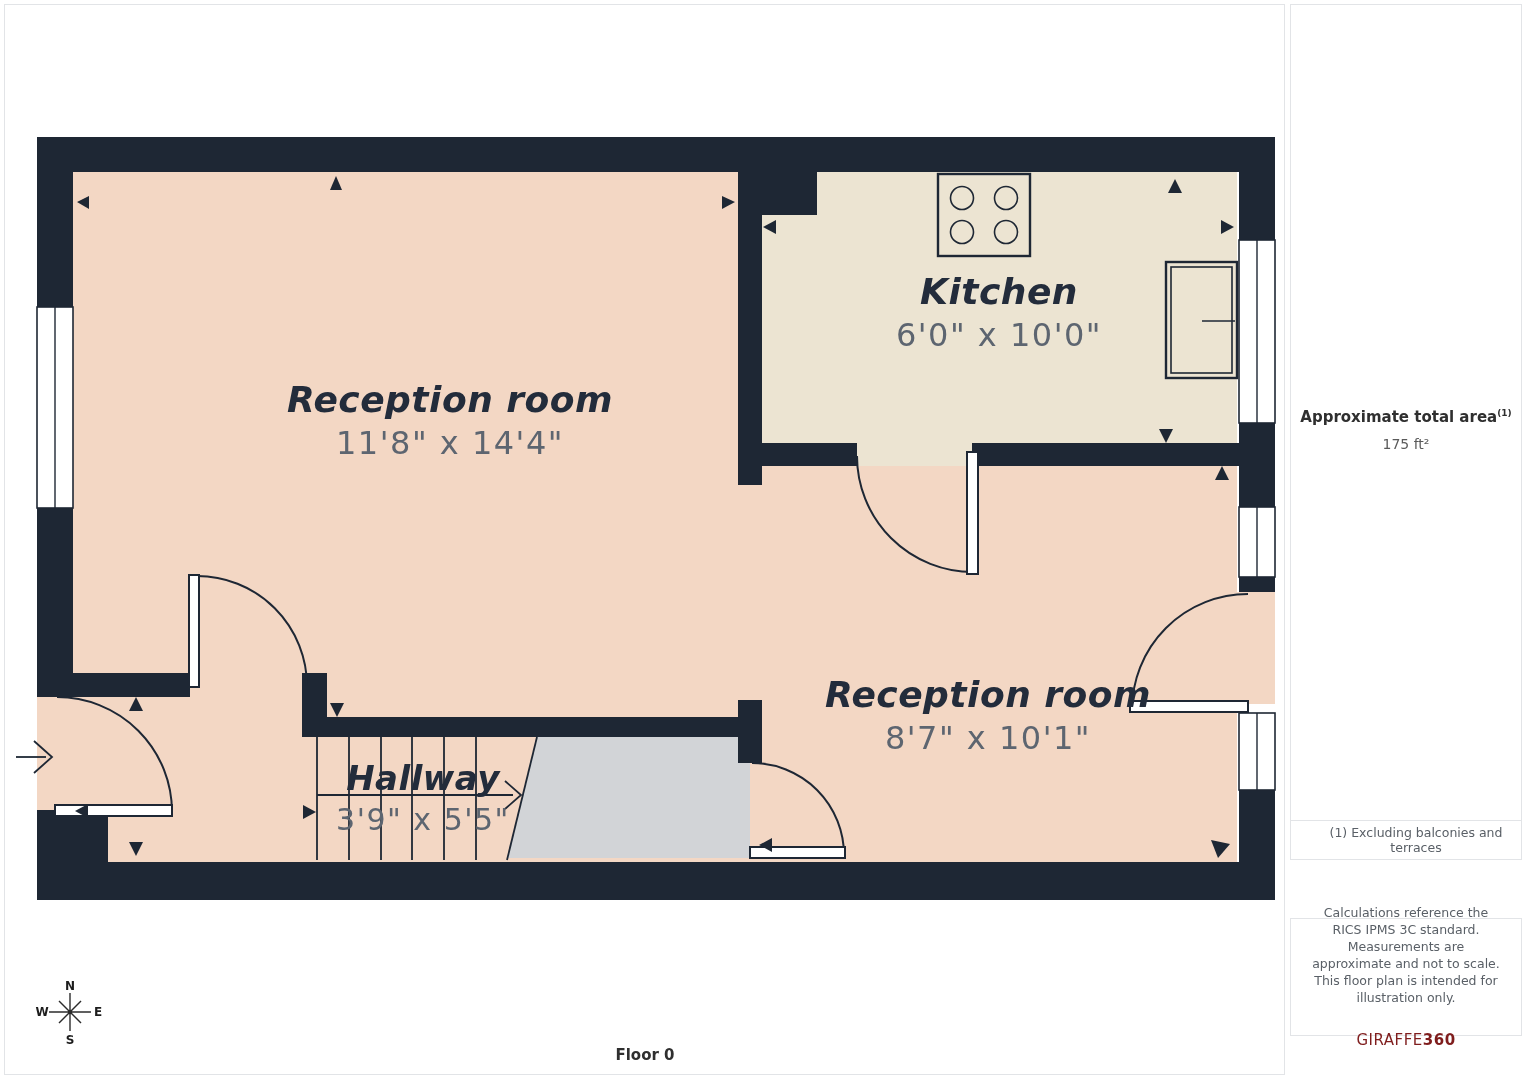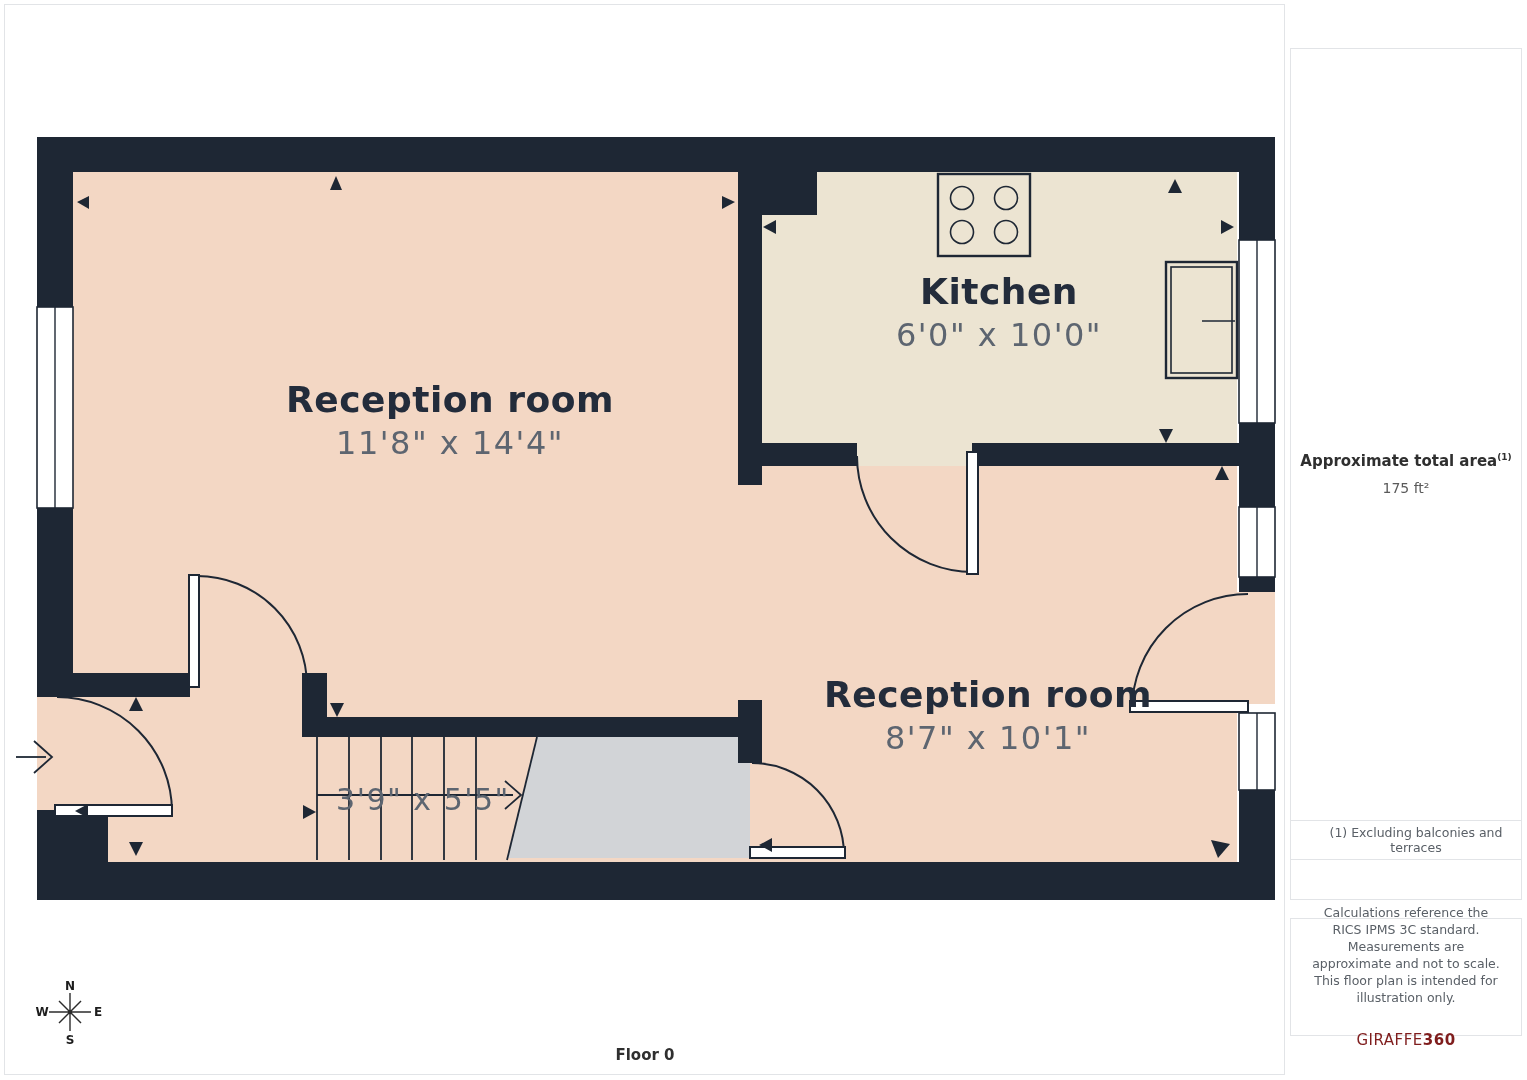--- a/index.html
+++ b/index.html
@@ -25,33 +25,33 @@
   .tread{stroke:var(--wall);stroke-width:1.8;fill:none;}
   .icon{fill:var(--floor-cream);stroke:var(--wall);stroke-width:2.4;}
   .icon-line{fill:none;stroke:var(--wall);stroke-width:1.6;}
   .arrow{fill:var(--wall);}
   .compass-line{stroke:#2b2b2b;stroke-width:1.4;fill:none;}
   .compass-letter{font:700 12px "DejaVu Sans",sans-serif;fill:#1d1d1d;}
 
   
   .room-label{position:absolute;transform:translate(-50%,-50%);
               text-align:center;white-space:nowrap;pointer-events:none;}
-  .room-name{font-weight:700;font-size:36px;color:var(--room-label);letter-spacing:.5px;}
+  .room-name{font-weight:700;font-size:36px;color:var(--room-label);letter-spacing:.5px;font-style:italic;}
   .room-dims{font-weight:400;font-size:32px;color:var(--dimension-text);
              margin-top:4px;letter-spacing:1.5px;}
   .room-label.small .room-name{font-size:34px;}
   .room-label.small .room-dims{font-size:30px;}
 
   
   .main-frame{position:absolute;left:4px;top:4px;width:1281px;height:1071px;
               border:1px solid var(--panel-border);box-sizing:border-box;}
   .side-box{position:absolute;left:1290px;width:232px;border:1px solid var(--panel-border);
             box-sizing:border-box;background:#fff;display:flex;flex-direction:column;
             align-items:center;justify-content:center;text-align:center;}
-  .box-area{top:4px;height:852px;margin-top:44px;}
+  .box-area{top:4px;height:852px;}
   .box-footnote{top:820px;height:40px;padding-left:20px;}
   .box-disclaimer{top:918px;height:118px;padding:10px 20px;}
   .area-title{font-size:15px;font-weight:700;color:#2f2f2f;}
   .area-title sup{font-size:9px;}
   .area-value{font-size:14px;color:#5a5a5a;margin-top:10px;}
   .footnote-text{font-size:12.5px;color:var(--panel-text);}
   .disclaimer-text{font-size:12.5px;line-height:1.35;color:var(--panel-text);}
   .brand{margin-top:24px;font-size:15px;color:#7f1d1d;letter-spacing:.5px;}
   .brand .b{font-weight:700;}
 
@@ -209,20 +209,21 @@
   </div>
   <div class="room-label" style="left:999px;top:312px">
     <div class="room-name">Kitchen</div>
     <div class="room-dims">6'0" x 10'0"</div>
   </div>
   <div class="room-label" style="left:988px;top:715px">
     <div class="room-name">Reception room</div>
     <div class="room-dims">8'7" x 10'1"</div>
   </div>
   <div class="room-label small" style="left:423px;top:797px">
+    <div class="room-name">Hallway</div>
     <div class="room-dims">3'9" x 5'5"</div>
   </div>
 
   <div class="side-box box-area">
     <div class="area-title">
       <span>Approximate total area</span><sup>(1)</sup>
     </div>
     <div class="area-value">175 ft²</div>
   </div>
   <div class="side-box box-footnote">

